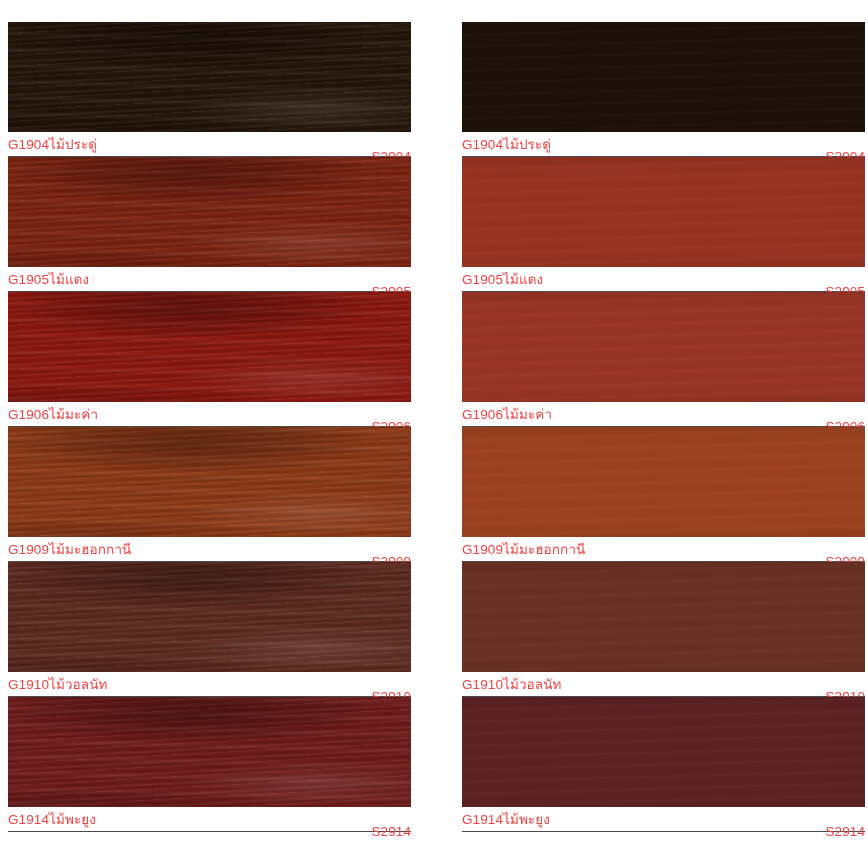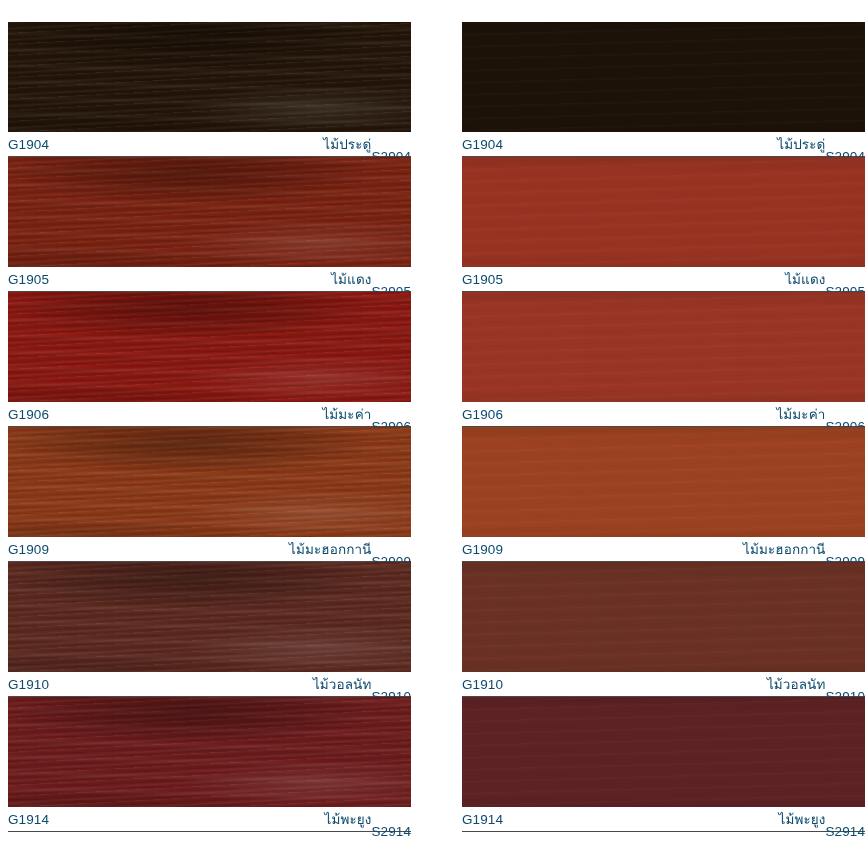--- a/index.html
+++ b/index.html
@@ -123,31 +123,31 @@
 
   
   .label-row {
     display: flex;
     flex-direction: row;
     align-items: center;
     height: 25px;
     border-bottom: 1px solid #4a4a4a;
     box-sizing: border-box;
     font-size: 13.5px;
-    color: #0c4a6e;
+    color: #ef4444;
     letter-spacing: 0.1px;
   }
   .code-left {
     flex: 0 0 auto;
     text-align: left;
     white-space: nowrap;
   }
   .wood-name {
     flex: 1 1 auto;
-    text-align: right;
+    text-align: left;
     white-space: nowrap;
     font-size: 13.5px;
   }
   .code-right {
     flex: 0 0 auto;
     text-align: right;
     white-space: nowrap;
     margin-top: 24px;
   }
 </style>

